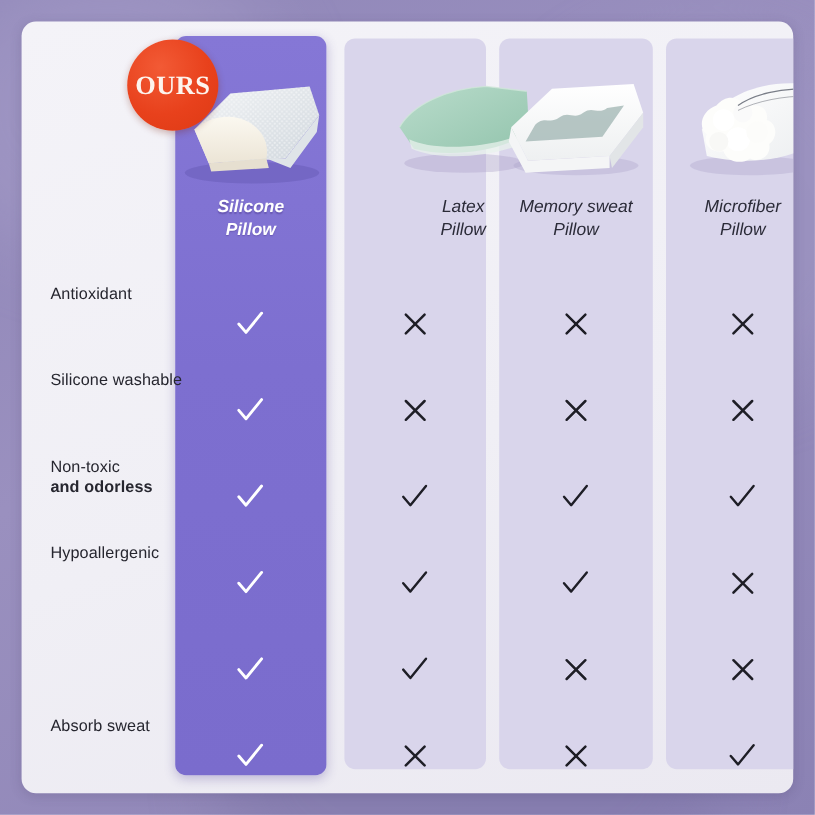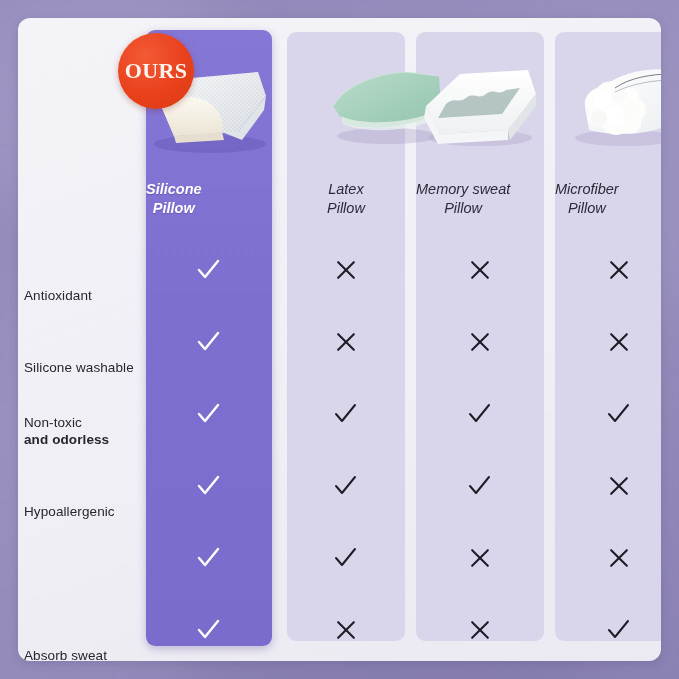--- a/index.html
+++ b/index.html
@@ -57,21 +57,21 @@
     box-shadow: 0 3px 9px rgba(80,64,150,.30);
     z-index: 3;
   }
   .col-b { left: 269px; width: 118px; background: #d9d5eb; }
   .col-c { left: 398px; width: 128px; background: #d9d5eb; }
   .col-d { left: 537px; width: 128px; background: #d9d5eb; }
 
   
   .ours-badge {
     position: absolute;
-    left: 100px;
+    left: 88px;
     top: 15px;
     width: 76px;
     height: 76px;
     border-radius: 50%;
     background: radial-gradient(circle at 36% 30%, #f25a35 0%, #e8411c 55%, #dd3a14 100%);
     box-shadow: 0 2px 6px rgba(120,30,10,.30);
     display: flex;
     align-items: center;
     justify-content: center;
     z-index: 20;
@@ -92,22 +92,21 @@
     width: 643px;
     height: 212px;
     z-index: 6;
   }
   .hcell {
     position: absolute;
     top: 26px;
     height: 186px;
     display: flex;
     flex-direction: column;
-    align-items: flex-start;
-    gap: 16px;
+    align-items: center;
   }
   .hcell.ours  { left: 128px; width: 126px; }
   .hcell.b     { left: 269px; width: 118px; margin-left: 40px; }
   .hcell.c     { left: 398px; width: 128px; }
   .hcell.d     { left: 537px; width: 128px; }
 
   .pill-art { width: 100%; height: 116px; position: relative; }
   .pill-art svg { display: block; width: 100%; height: 100%; overflow: visible; }
 
   .hlabel {
@@ -133,21 +132,22 @@
     width: 643px;
     height: 408px;
     z-index: 7;
   }
   .row {
     position: absolute;
     left: 0;
     width: 621px;
     height: 68px;
     display: flex;
-    align-items: flex-end;
+    align-items: flex-start;
+    padding-left: 18px;
   }
   .feat {
     width: 128px;
     padding-left: 6px;
     font-size: 13.5px;
     line-height: 17px;
     color: #26262f;
     letter-spacing: .1px;
   }
   .feat .l2 { display: block; font-weight: bold; }

